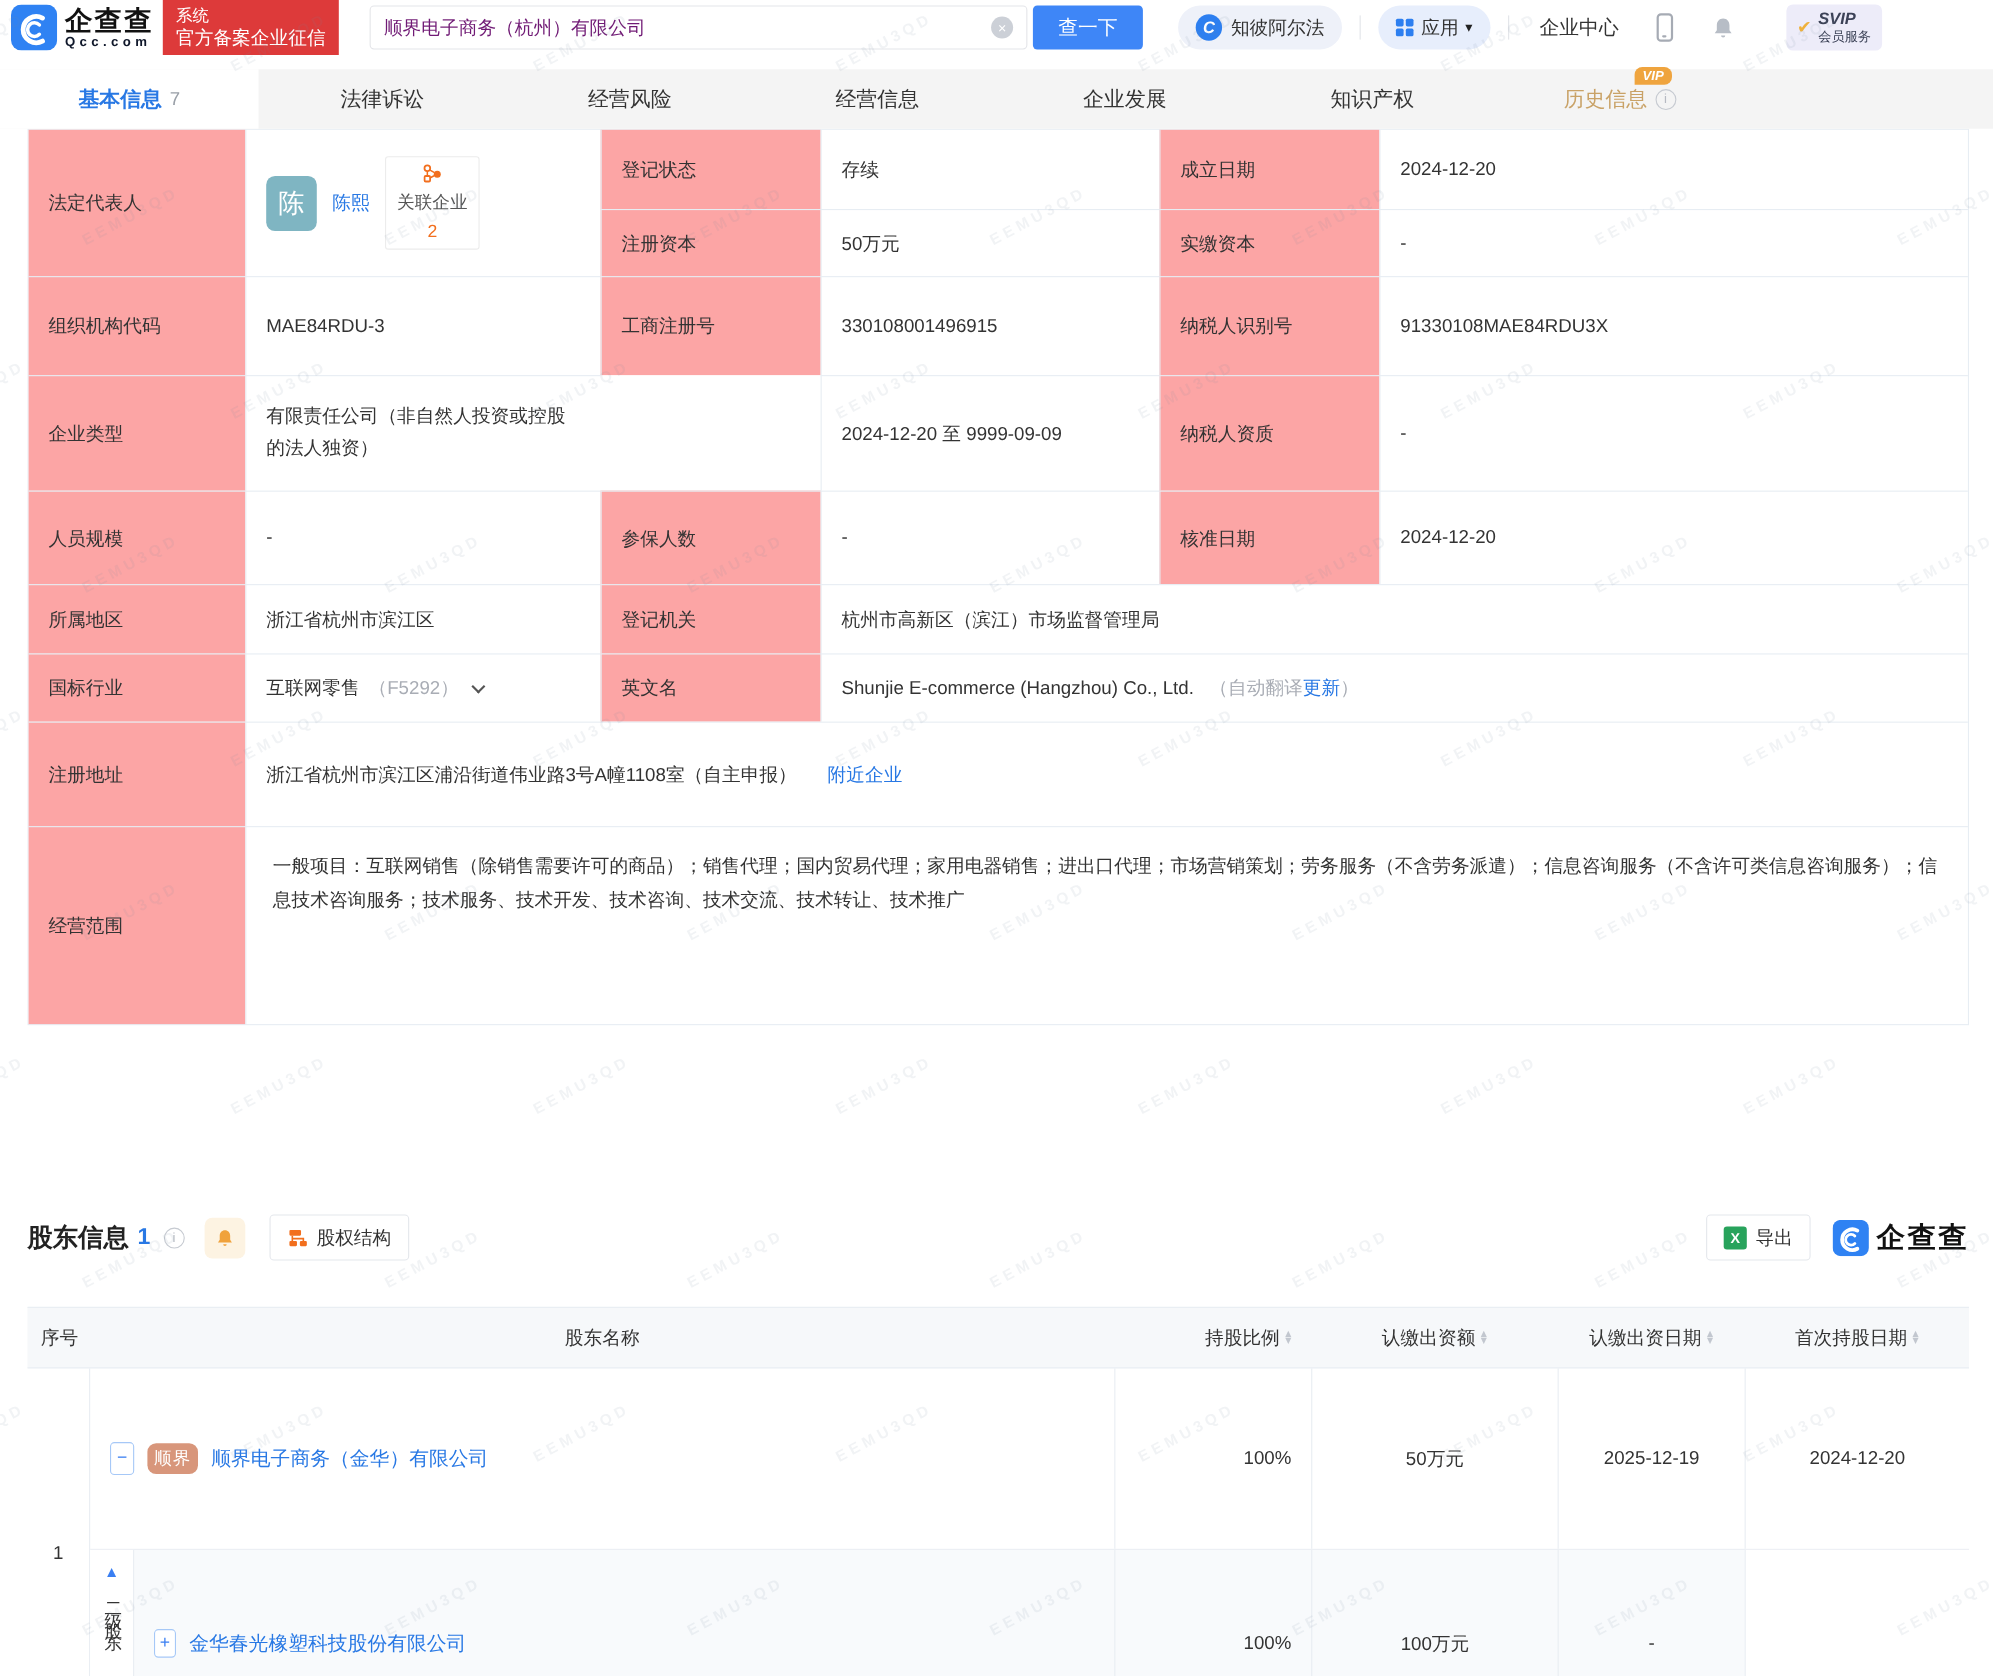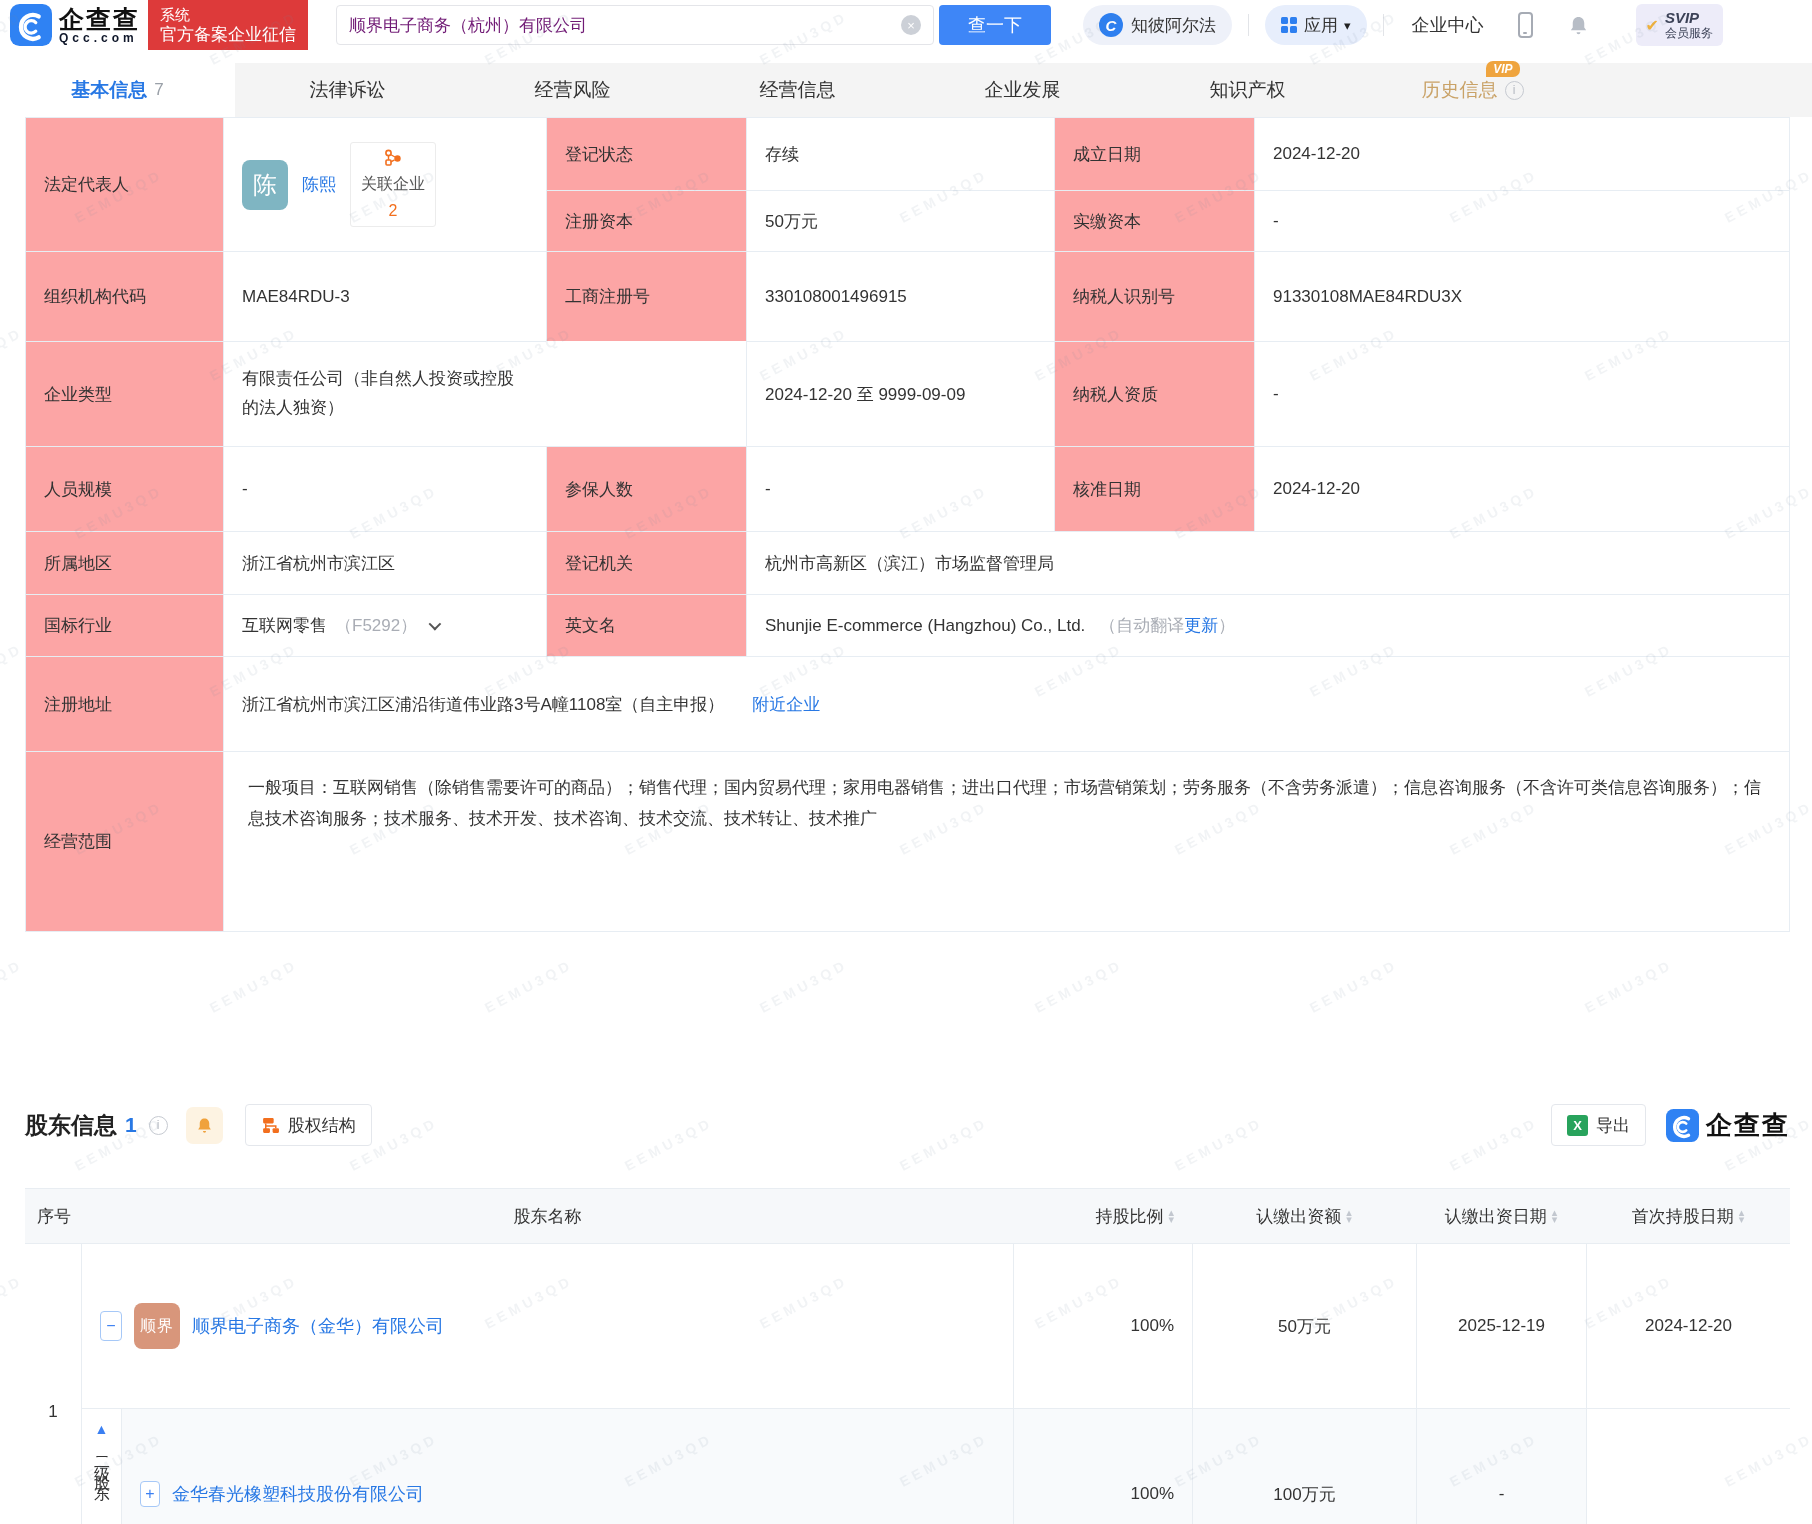--- a/index.html
+++ b/index.html
@@ -15,21 +15,21 @@
   .logo-domain { font-size: 12px; font-weight: bold; letter-spacing: 4px; color: #0f172a; line-height: 13px; }
   .gov-badge { margin-left: 8px; background: #dd3a3a; color: #fff; height: 50px; padding: 5px 12px 0 12px; }
   .gov-badge .l1 { font-size: 15px; line-height: 19px; }
   .gov-badge .l2 { font-size: 17px; line-height: 22px; }
   .searchbox { margin-left: 28px; width: 598px; height: 40px; border: 1px solid #e4e5e9; border-radius: 4px;
                display: flex; align-items: center; padding: 0 12px; }
   .searchbox input { border: none; outline: none; flex: 1; font-size: 17px; color: #701a75;
                      font-family: "Liberation Sans", "DejaVu Sans", sans-serif; }
   .clear-x { width: 20px; height: 20px; border-radius: 50%; background: #ccd0d7; color: #fff; font-size: 13px;
              display: flex; align-items: center; justify-content: center; cursor: pointer; flex: none; }
-  .search-btn { margin-left: 5px; width: 112px; height: 40px; background: #3e86f7; color: #fff; font-size: 18px;
+  .search-btn { margin-left: 5px; width: 100px; height: 40px; background: #3e86f7; color: #fff; font-size: 18px;
                 border: none; border-radius: 4px; cursor: pointer; font-family: inherit; }
   .pill { height: 40px; border-radius: 20px; display: flex; align-items: center; padding: 0 16px; font-size: 17px;
           cursor: pointer; }
   .pill-alpha { margin-left: 32px; background: #eef1f9; }
   .alpha-ic { width: 24px; height: 24px; border-radius: 50%; background: #2d7ff0; color: #fff; font-weight: bold;
               font-size: 15px; font-style: italic; display: flex; align-items: center; justify-content: center; margin-right: 8px; }
   .vdiv { width: 1px; height: 22px; background: #e2e4e8; margin: 0 16px; }
   .pill-apps { background: #e7eefc; }
   .grid-ic { width: 16px; height: 16px; display: grid; grid-template-columns: 7px 7px; grid-template-rows: 7px 7px;
              gap: 2px; margin-right: 7px; }
@@ -119,21 +119,21 @@
               justify-content: center; font-size: 17px; }
   .rows-wrap { flex: 1; }
   .rowA { display: flex; height: 165px; border-bottom: 1px solid #e8edf2; }
   .rowB { display: flex; height: 170px; background: #f8fafc; }
   .td { display: flex; align-items: center; font-size: 17px; }
   .td.vline { border-left: 1px solid #e8edf2; }
   .name-cell { padding-left: 18px; gap: 12px; }
   .exp-btn { width: 22px; height: 30px; border: 1px solid #a6c8f7; border-radius: 4px; background: #fff; color: #3a7ff2;
              font-size: 16px; display: flex; align-items: center; justify-content: center; cursor: pointer; flex: none; }
   .exp-btn.small { width: 20px; height: 26px; }
-  .avatar-salmon { width: 46px; height: 46px; border-radius: 8px; background: #d8967b; color: #fff; font-size: 16px;
+  .avatar-salmon { width: 46px; height: 28px; border-radius: 8px; background: #d8967b; color: #fff; font-size: 16px;
                    display: flex; align-items: center; justify-content: center; flex: none; letter-spacing: 1px; }
   .sh-link { color: #2878e4; font-size: 18px; text-decoration: none; cursor: pointer; }
   .level-strip { width: 40px; flex: none; background: #fff; border-right: 1px solid #e8edf2; display: flex;
                  flex-direction: column; align-items: center; padding-top: 12px; }
   .tri-up { color: #3a7ff2; font-size: 14px; line-height: 16px; cursor: pointer; }
   .level-txt { writing-mode: vertical-lr; font-size: 16px; letter-spacing: 9px; margin-top: 8px; color: #333; }
   .rowB .name-cell { width: 891px; flex: none; }
   .rowB .col-d2 { background: #fff; }
 
   

